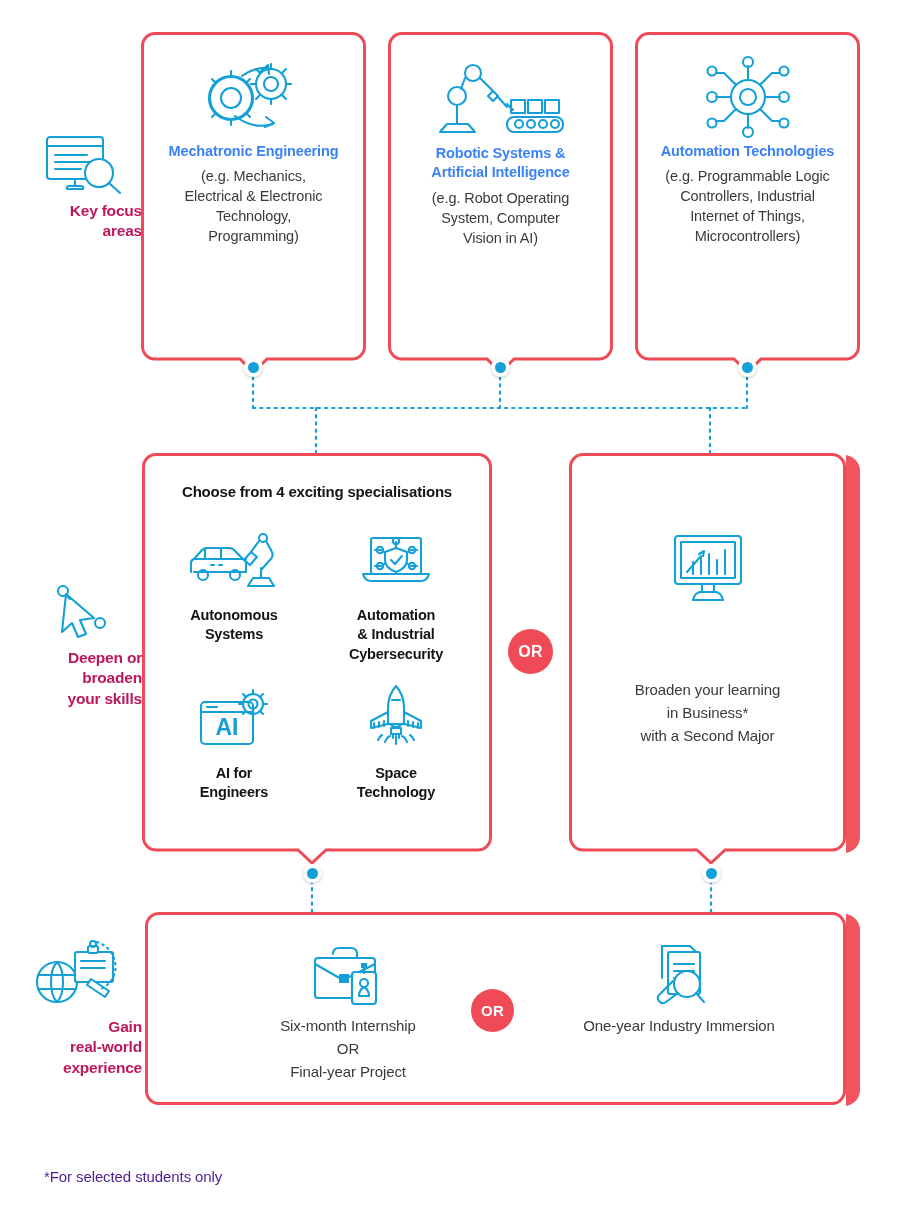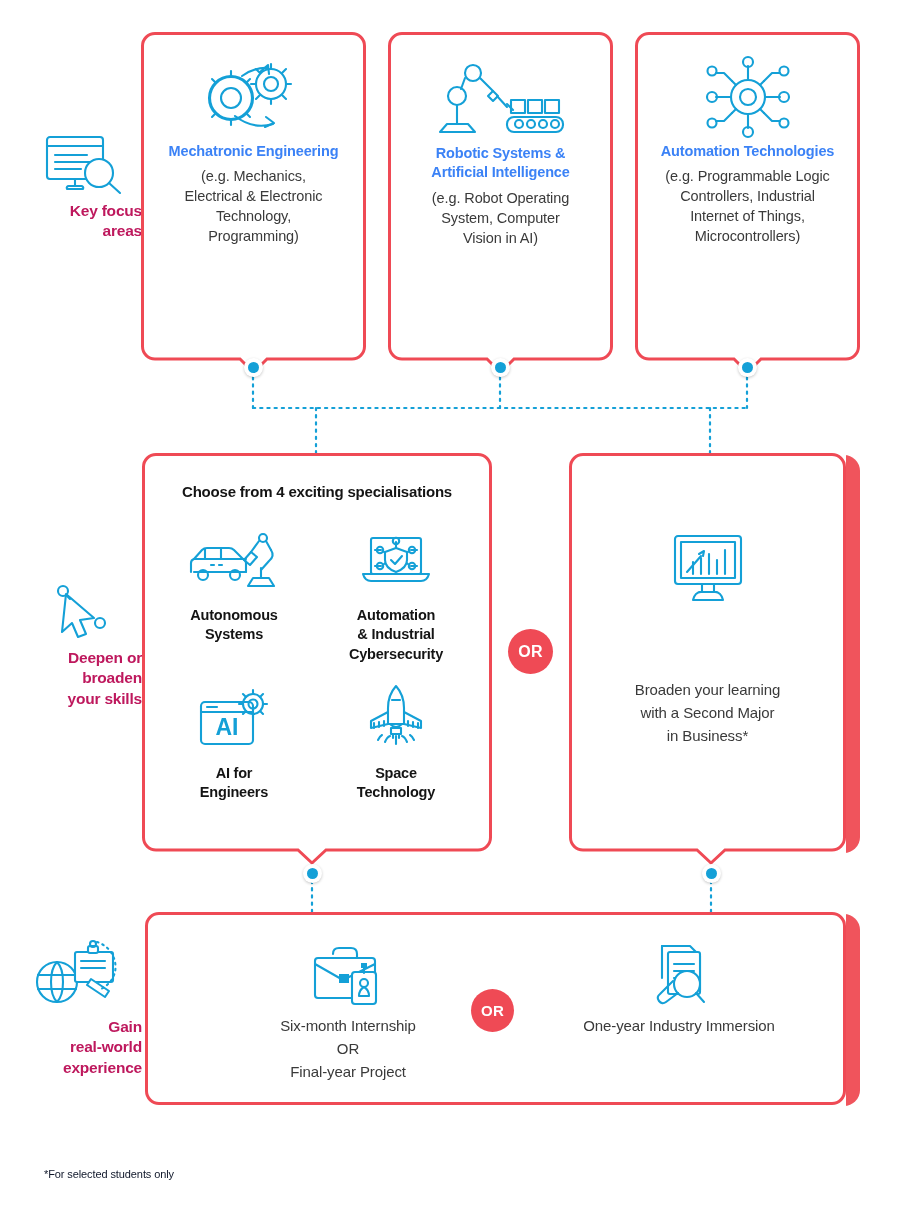--- a/index.html
+++ b/index.html
@@ -103,22 +103,22 @@
     margin-top: 14px;
     font-weight: bold;
     font-size: 14.5px;
     line-height: 1.34;
     color: #141414;
     letter-spacing: -0.2px;
   }
 
   .footnote {
     position: absolute;
-    font-size: 11px;
-    color: #0f172a;
+    font-size: 15px;
+    color: #4c1d95;
     letter-spacing: -0.1px;
   }
   .blue { stroke: #14a0d7; fill: none; stroke-width: 2.1; stroke-linecap: round; stroke-linejoin: round; }
 </style>
 </head>
 <body>
 
 <div id="stage">
 
   <svg class="connectors" width="900" height="1212">
@@ -419,22 +419,22 @@
             <rect x="8" y="4" width="66" height="48" rx="3"></rect>
             <rect x="14" y="10" width="54" height="36"></rect>
             <path d="M20 40 L34 24 M32 22 l5 -3 l-1 5"></path>
             <path d="M26 42 V30 M34 42 V26 M42 42 V22 M50 42 V28 M58 42 V18"></path>
             <path d="M35 52 v8 M47 52 v8 M32 60 h18 M26 68 h30 q-2 -8 -8 -8 H34 q-6 0 -8 8 Z"></path>
           </g>
         </svg>
       </div>
       <div class="card-sub" style="font-size:15px; line-height:1.52; margin-top:-4px;">
         <div>Broaden your learning</div>
+        <div>in Business*</div>
         <div>with a Second Major</div>
-        <div>in Business*</div>
       </div>
     </div>
   </div>
   <div class="node" style="left:702px; top:864px;"></div>
 
   <div class="card-shadow" style="left:828px; top:914px; width:32px; height:192px;"></div>
   <div class="card" style="left:145px; top:912px; width:701px; height:194px;">
     <svg class="card-svgborder" viewBox="0 0 701 194" preserveAspectRatio="none">
       <path d="M14,1.5 H687 a12.5,12.5 0 0 1 12.5,12.5 V179 a12.5,12.5 0 0 1 -12.5,12.5 H14 a12.5,12.5 0 0 1 -12.5,-12.5 V14 a12.5,12.5 0 0 1 12.5,-12.5 Z" fill="#ffffff" stroke="#ef4a55" stroke-width="3"></path>
     </svg>

